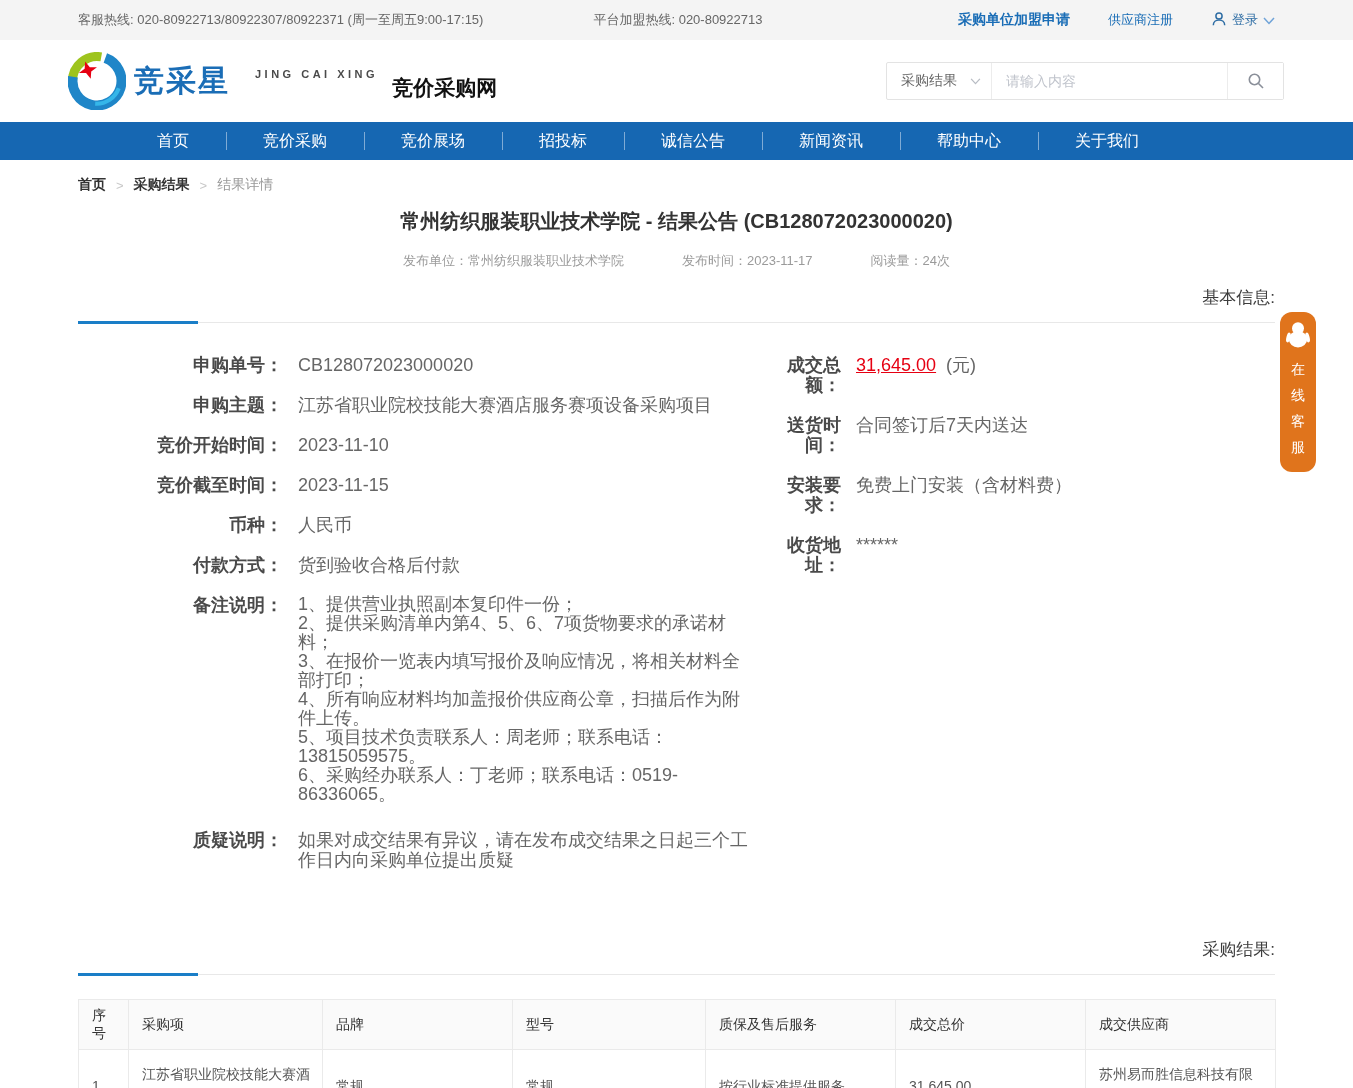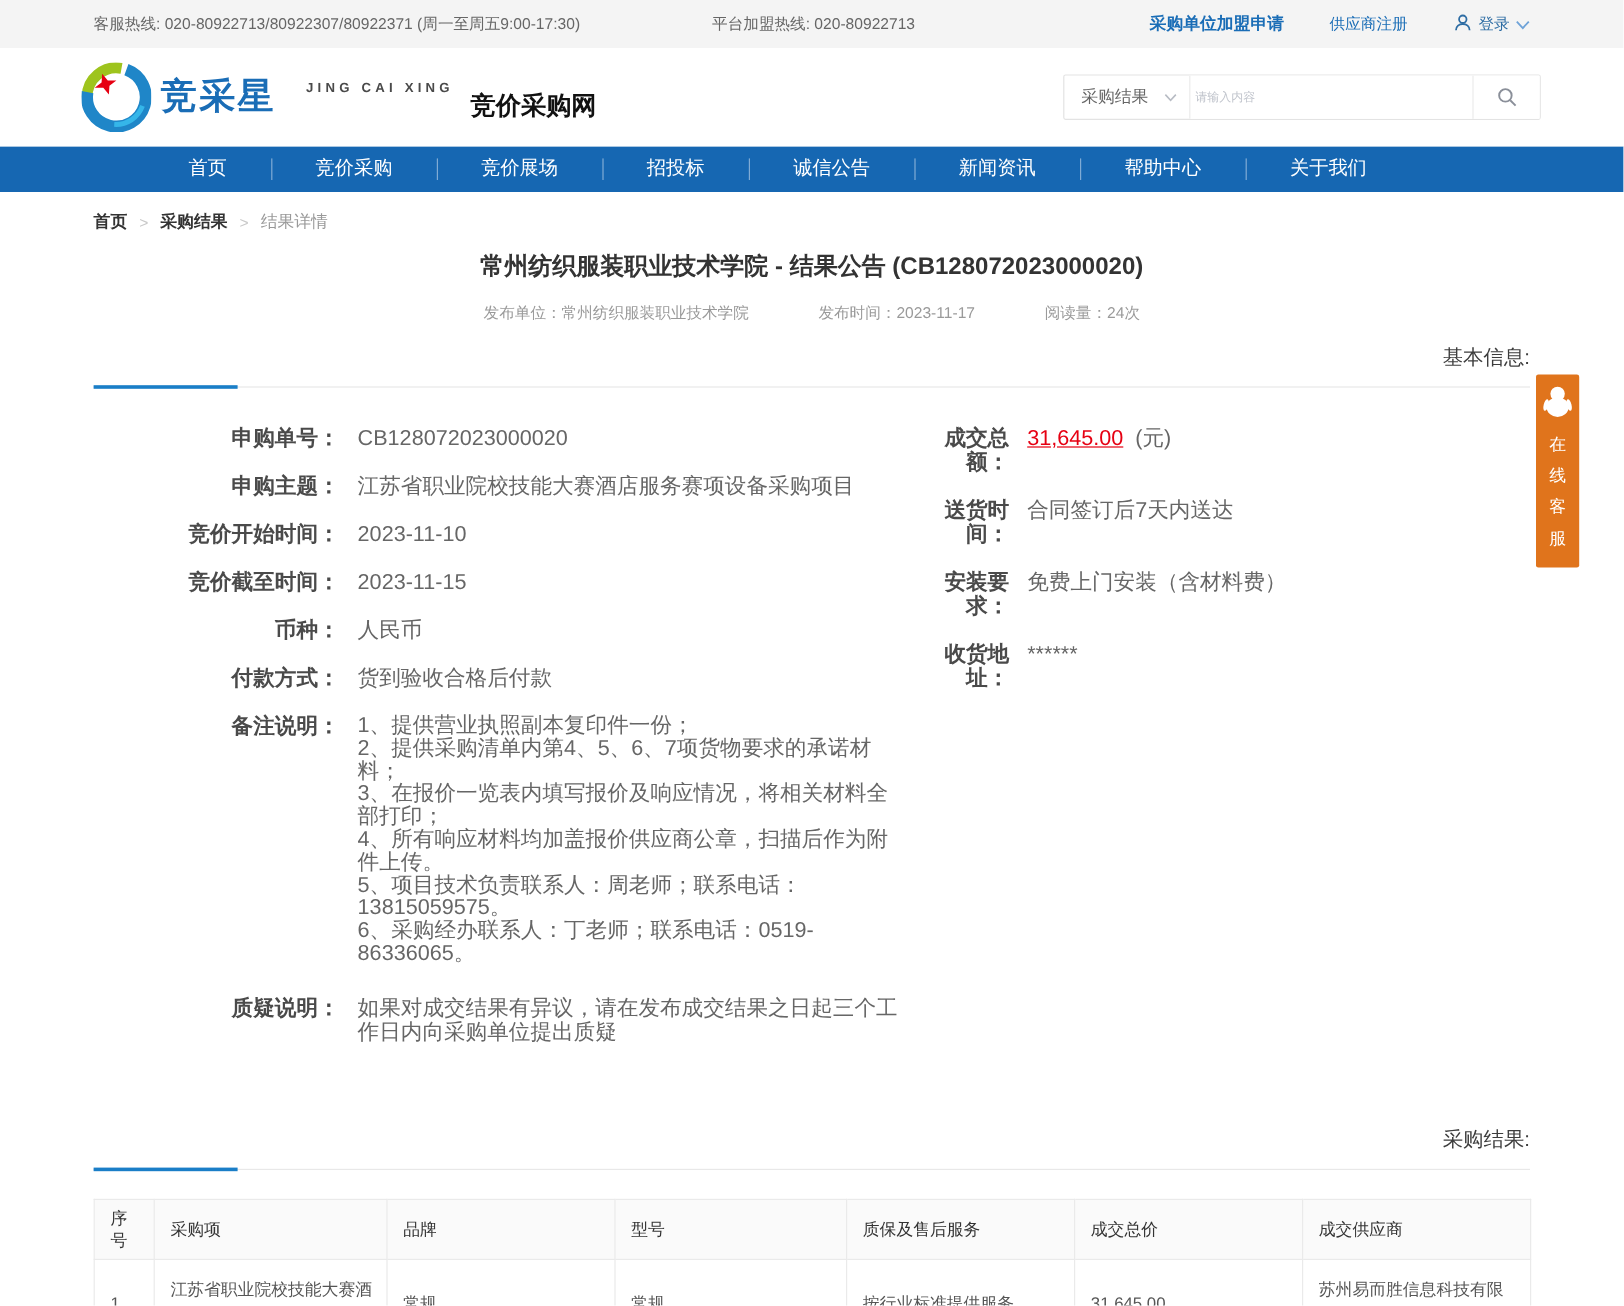--- a/index.html
+++ b/index.html
@@ -22,21 +22,21 @@
   .logo svg { width:58px; height:58px; }
   .logo-text { margin-left:8px; display:flex; flex-direction:row;gap:25px; }
   .logo-cn { font-size:30px; font-weight:bold; color:#1a6db6; letter-spacing:2px; line-height:30px; }
   .logo-en { font-size:11px; font-weight:bold; color:#4a4a4a; letter-spacing:3.5px; margin-top:2px; }
   .site-name { font-size:21px; font-weight:bold; color:#111; margin-left:14px; margin-top:14px; }
   .search { position:absolute; right:69px; top:50%; transform:translateY(-50%);
     display:flex; height:38px; border:1px solid #e3e3e3; border-radius:2px; background:#fff; }
   .search-cat { width:104px; display:flex; align-items:center; justify-content:space-between;
     padding:0 10px 0 14px; color:#666; font-size:14px; cursor:pointer; }
   .search-input { width:236px; border:none; border-left:1px solid #ececec; outline:none;
-    padding:0 4px; font-size:10px; color:#333; font-family:inherit; }
+    padding:0 14px; font-size:14px; color:#333; font-family:inherit; }
   .search-input::placeholder { color:#c0c4cc; }
   .search-btn { width:56px; border:none; border-left:1px solid #ececec; background:#fff;
     display:flex; align-items:center; justify-content:center; cursor:pointer; }
 
   
   .nav { height:38px; background:#1667b2; }
   .nav ul { list-style:none; display:flex; margin-left:120px; }
   .nav li { padding:0 37px; line-height:38px; color:#fff; font-size:16px; position:relative; cursor:pointer; }
   .nav li + li::before { content:''; position:absolute; left:0; top:10px; height:18px; width:1px;
     background:rgba(255,255,255,.45); }
@@ -69,30 +69,30 @@
   .amount-suffix { color:#666; margin-left:5px; }
 
   .results-section { margin-top:48px; }
   table { width:100%; border-collapse:collapse; margin-top:24px; table-layout:fixed; }
   th, td { border:1px solid #eaeaea; text-align:left; padding:6px 10px 6px 13px; font-size:14px; }
   th { background:#fafafa; height:50px; font-weight:normal; color:#333; }
   td { height:72px; color:#555; line-height:24px; }
 
   
   .online-service { position:absolute; top:312px; right:37px; width:36px; background:#e0741c;
-    border-radius:2px; padding:9px 0 12px; text-align:center; cursor:pointer; }
+    border-radius:12px; padding:9px 0 12px; text-align:center; cursor:pointer; }
   .online-service .vtext { color:#fff; font-size:14px; line-height:26px; width:14px;
     margin:4px auto 0; word-break:break-all; }
 </style>
 </head>
 <body>
 
 <div class="topbar">
   <div class="topbar-left">
-    <span>客服热线: 020-80922713/80922307/80922371 (周一至周五9:00-17:30)</span>
+    <span>客服热线: 020-80922713/80922307/80922371 (周一至周五9:00-17:15)</span>
     <span>平台加盟热线: 020-80922713</span>
   </div>
   <div class="topbar-right">
     <a class="join-link">采购单位加盟申请</a>
     <a class="register-link">供应商注册</a>
     <div class="login-box">
       <span>
         <svg width="16" height="16" viewBox="0 0 16 16" fill="none" stroke="#2e6da4" stroke-width="1.5">
           <circle cx="8" cy="5" r="3.1"></circle>
           <path d="M2.3 14.2c0-3.2 2.6-5.2 5.7-5.2s5.7 2 5.7 5.2"></path>

